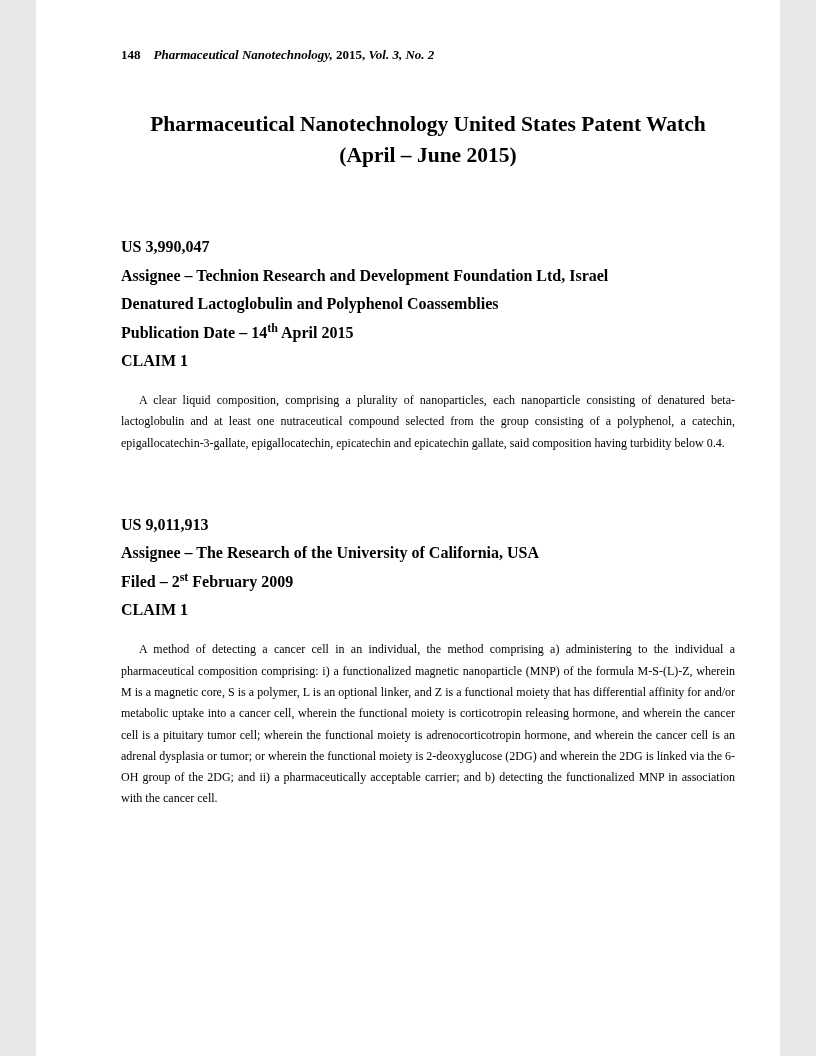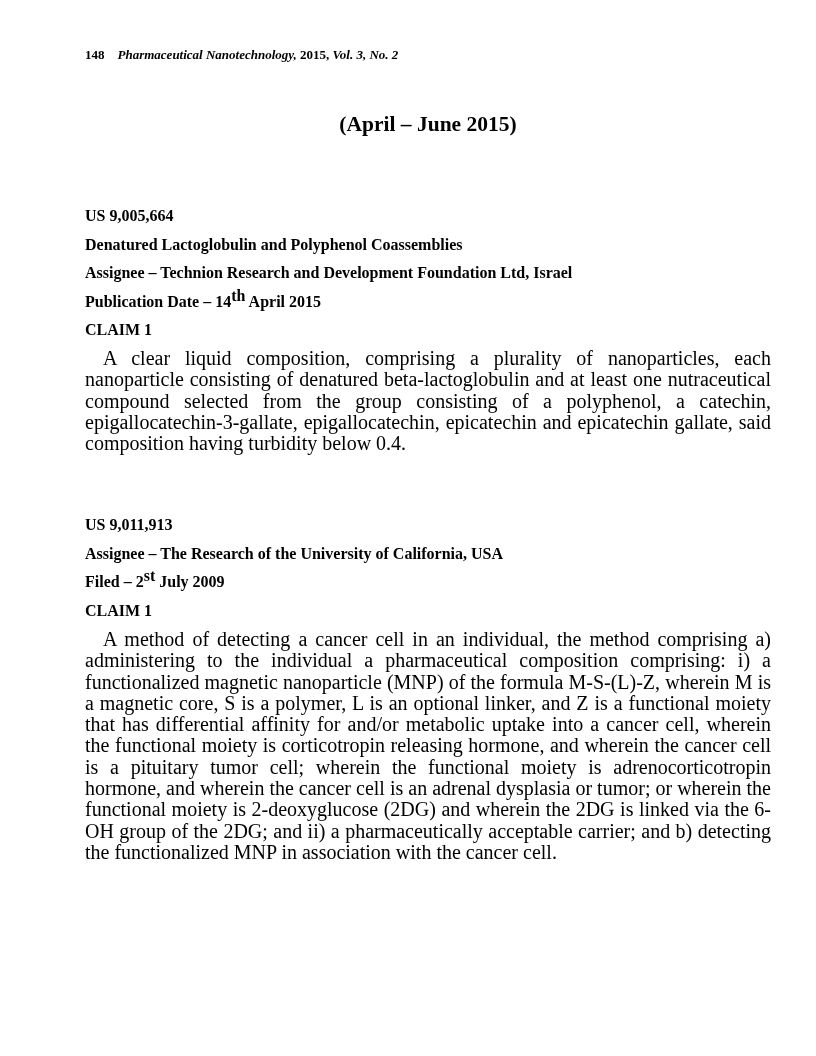--- a/index.html
+++ b/index.html
@@ -1,18 +1,18 @@
 <!DOCTYPE html>
 <html><head>
 <meta charset="utf-8">
 <style>
   * { margin: 0; padding: 0; box-sizing: border-box; }
   html, body { background: #e8e8e8; }
   .page {
-    width: 816px;
+    width: 744px;
     height: 1056px;
     background: #ffffff;
     color: #000000;
     font-family: "Liberation Serif", "DejaVu Serif", serif;
     position: relative;
     margin: 0 auto;
     overflow: hidden;
   }
   .content {
     position: absolute;
@@ -42,62 +42,63 @@
   }
   .patent-1 { margin-top: 65px; }
   .patent-2 { margin-top: 60px; }
   .field {
     font-size: 16px;
     font-weight: bold;
     line-height: 21px;
     margin-bottom: 7.5px;
   }
   .field sup {
-    font-size: 16px;
+    font-size: 12px;
     line-height: 0;
     vertical-align: baseline;
     position: relative;
     top: -6px;
   }
   .claim-text {
-    font-size: 20px;
+    font-size: 12px;
     line-height: 21.3px;
     text-align: justify;
     text-indent: 18px;
-    margin-top: 8px;
+    margin-top: 19px;
     font-family: Liberation Serif, serif;
   }
 </style>
 </head>
 <body>
 
 <div class="page">
   <div class="content">
 
     <div class="running-header">
       <span class="left-part"><span class="page-number">148</span><span class="ital">Pharmaceutical Nanotechnology,</span>
         <span>2015,</span>
         <span class="ital">Vol. 3, No. 2</span></span>
     </div>
 
     <div class="doc-title">
+      <div>Pharmaceutical Nanotechnology United States Patent Watch</div>
       <div>(April – June 2015)</div>
     </div>
 
     <section class="patent patent-1">
-      <div class="field">US 9,005,664</div>
+      <div class="field">US 3,990,047</div>
+      <div class="field">Assignee – Technion Research and Development Foundation Ltd, Israel</div>
       <div class="field">Denatured Lactoglobulin and Polyphenol Coassemblies</div>
-      <div class="field">Assignee – Technion Research and Development Foundation Ltd, Israel</div>
       <div class="field"><span>Publication Date – 14</span><sup>th</sup><span> April 2015</span></div>
       <div class="field">CLAIM 1</div>
       <p class="claim-text">A clear liquid composition, comprising a plurality of nanoparticles, each nanoparticle consisting of denatured beta-lactoglobulin and at least one nutraceutical compound selected from the group consisting of a polyphenol, a catechin, epigallocatechin-3-gallate, epigallocatechin, epicatechin and epicatechin gallate, said composition having turbidity below 0.4.</p>
     </section>
 
     <section class="patent patent-2">
       <div class="field">US 9,011,913</div>
       <div class="field">Assignee – The Research of the University of California, USA</div>
-      <div class="field"><span>Filed – 2</span><sup>st</sup><span> July 2009</span></div>
+      <div class="field"><span>Filed – 2</span><sup>st</sup><span> February 2009</span></div>
       <div class="field">CLAIM 1</div>
       <p class="claim-text">A method of detecting a cancer cell in an individual, the method comprising a) administering to the individual a pharmaceutical composition comprising: i) a functionalized magnetic nanoparticle (MNP) of the formula M-S-(L)-Z, wherein M is a magnetic core, S is a polymer, L is an optional linker, and Z is a functional moiety that has differential affinity for and/or metabolic uptake into a cancer cell, wherein the functional moiety is corticotropin releasing hormone, and wherein the cancer cell is a pituitary tumor cell; wherein the functional moiety is adrenocorticotropin hormone, and wherein the cancer cell is an adrenal dysplasia or tumor; or wherein the functional moiety is 2-deoxyglucose (2DG) and wherein the 2DG is linked via the 6-OH group of the 2DG; and ii) a pharmaceutically acceptable carrier; and b) detecting the functionalized MNP in association with the cancer cell.</p>
     </section>
 
   </div>
 </div>
 
 </body></html>

